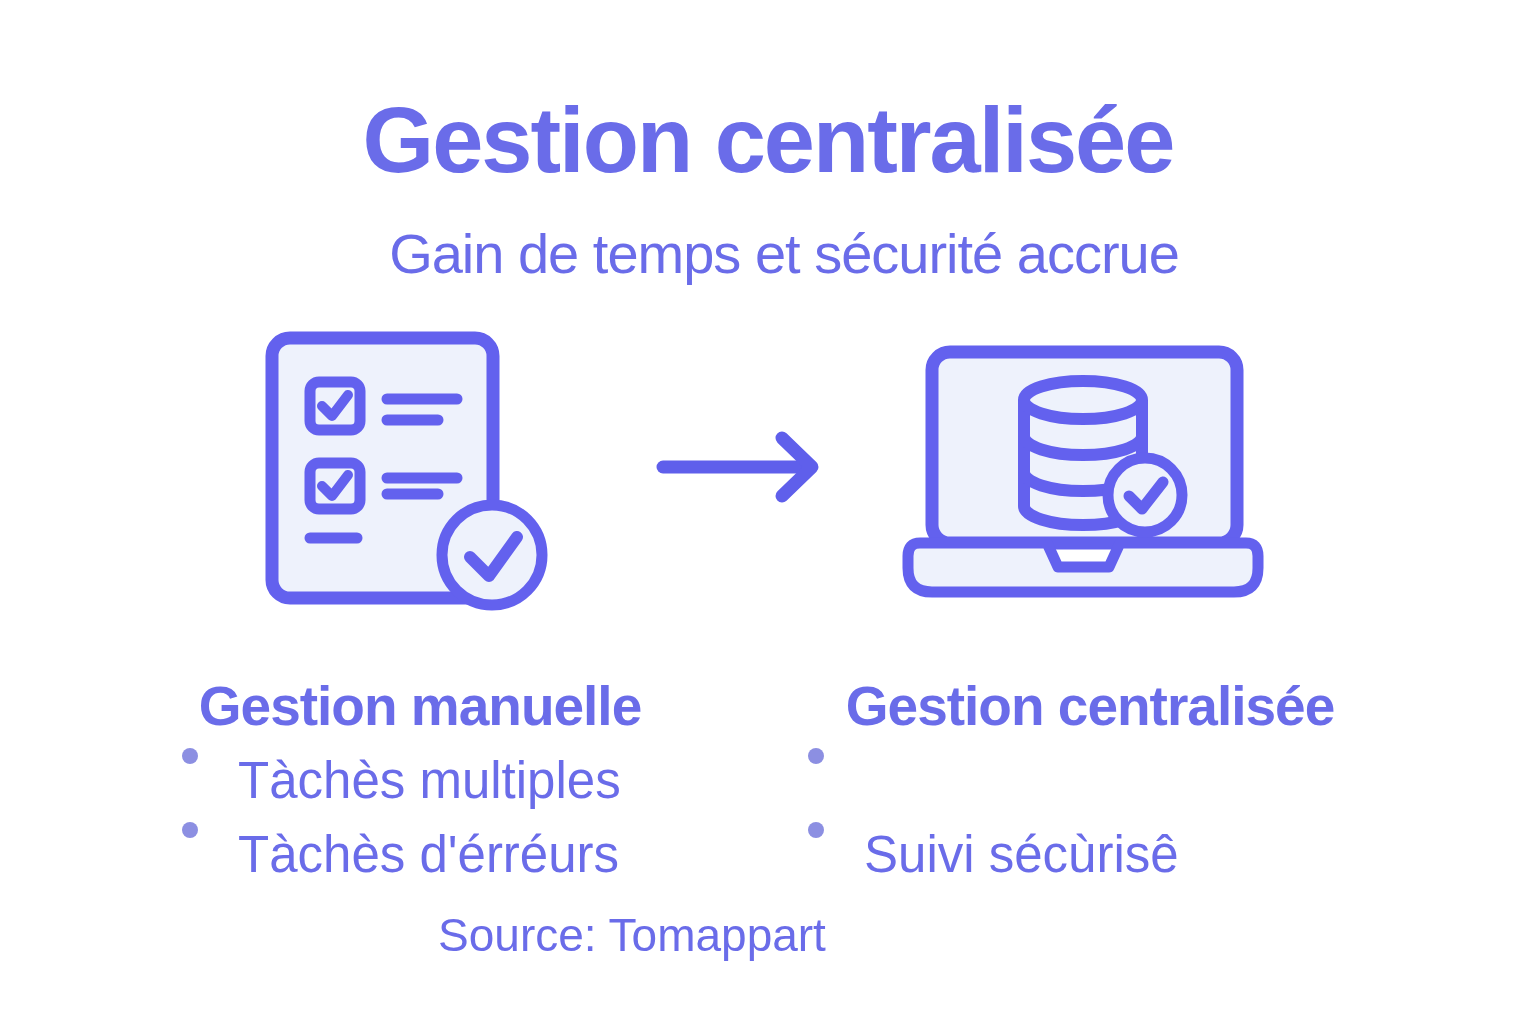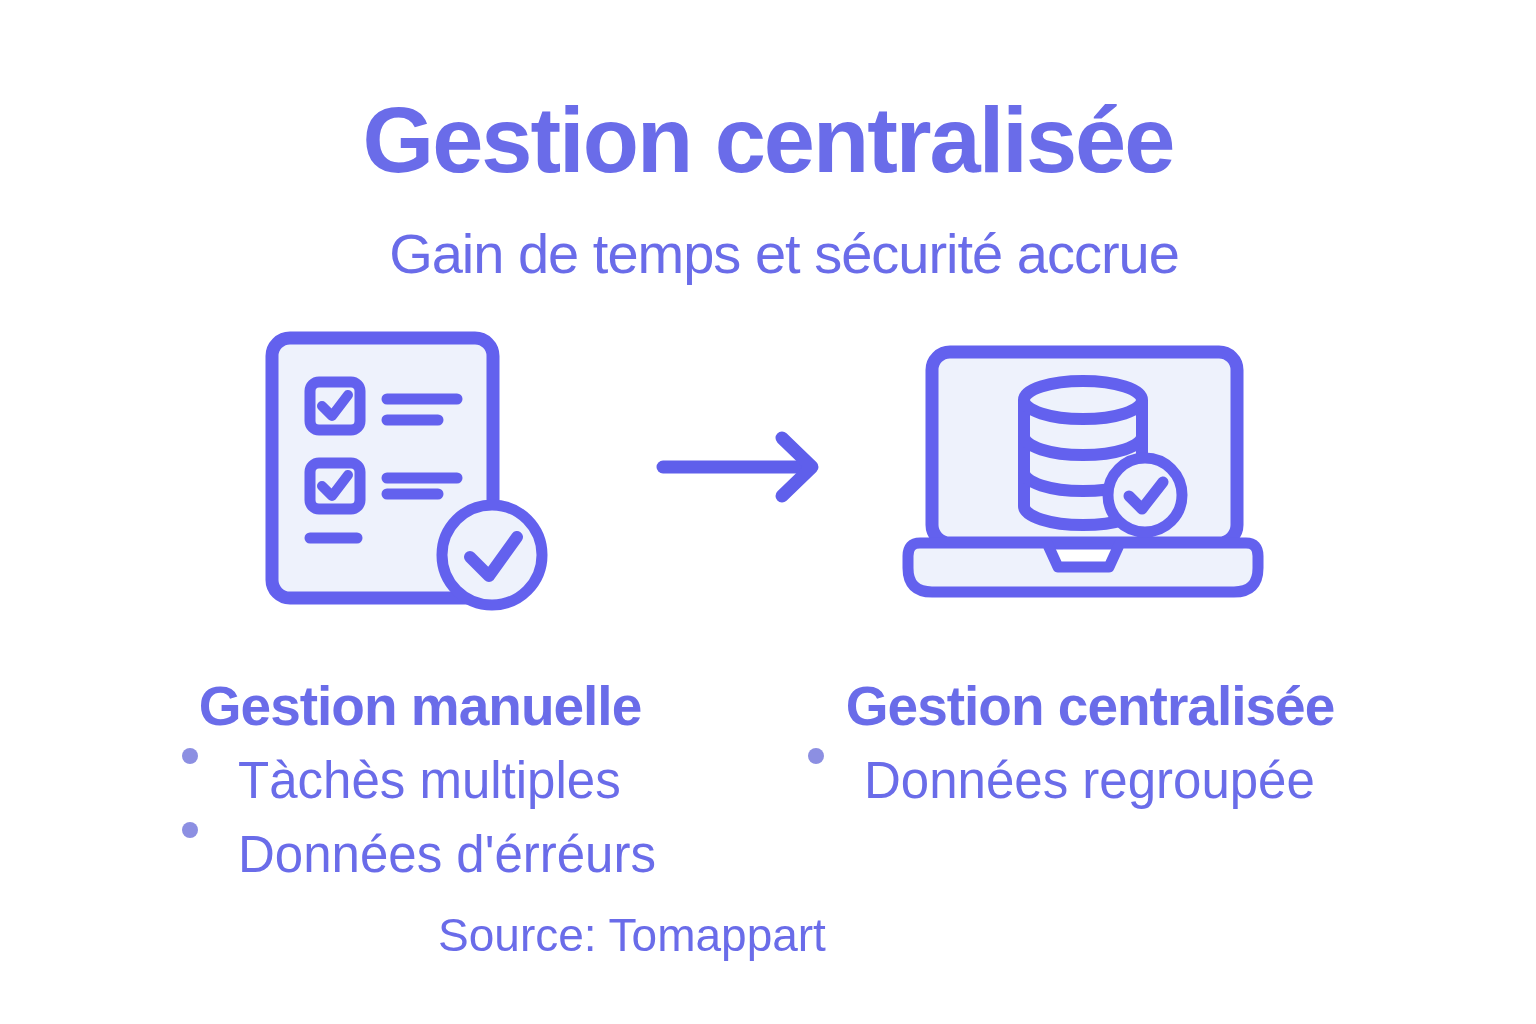--- a/index.html
+++ b/index.html
@@ -102,26 +102,29 @@
   <h3 class="abs heading heading-left">Gestion manuelle</h3>
   <h3 class="abs heading heading-right">Gestion centralisée</h3>
 
   <div class="abs bullets bullets-left">
     <div class="bullet-row">
       <span class="dot"></span>
       <span class="bullet-text">Tàchès multiples</span>
     </div>
     <div class="bullet-row">
       <span class="dot"></span>
-      <span class="bullet-text">Données d'érréurs</span>
+      <span class="bullet-text">Tàchès d'érréurs</span>
     </div>
   </div>
 
   <div class="abs bullets bullets-right">
     <div class="bullet-row">
       <span class="dot"></span>
-      <span class="bullet-text">Données regroupée</span>
+    </div>
+    <div class="bullet-row">
+      <span class="dot"></span>
+      <span class="bullet-text">Suivi sécùrisê</span>
     </div>
   </div>
 
   <div class="abs source">Source: Tomappart</div>
 
 </div>
 
 </body></html>

